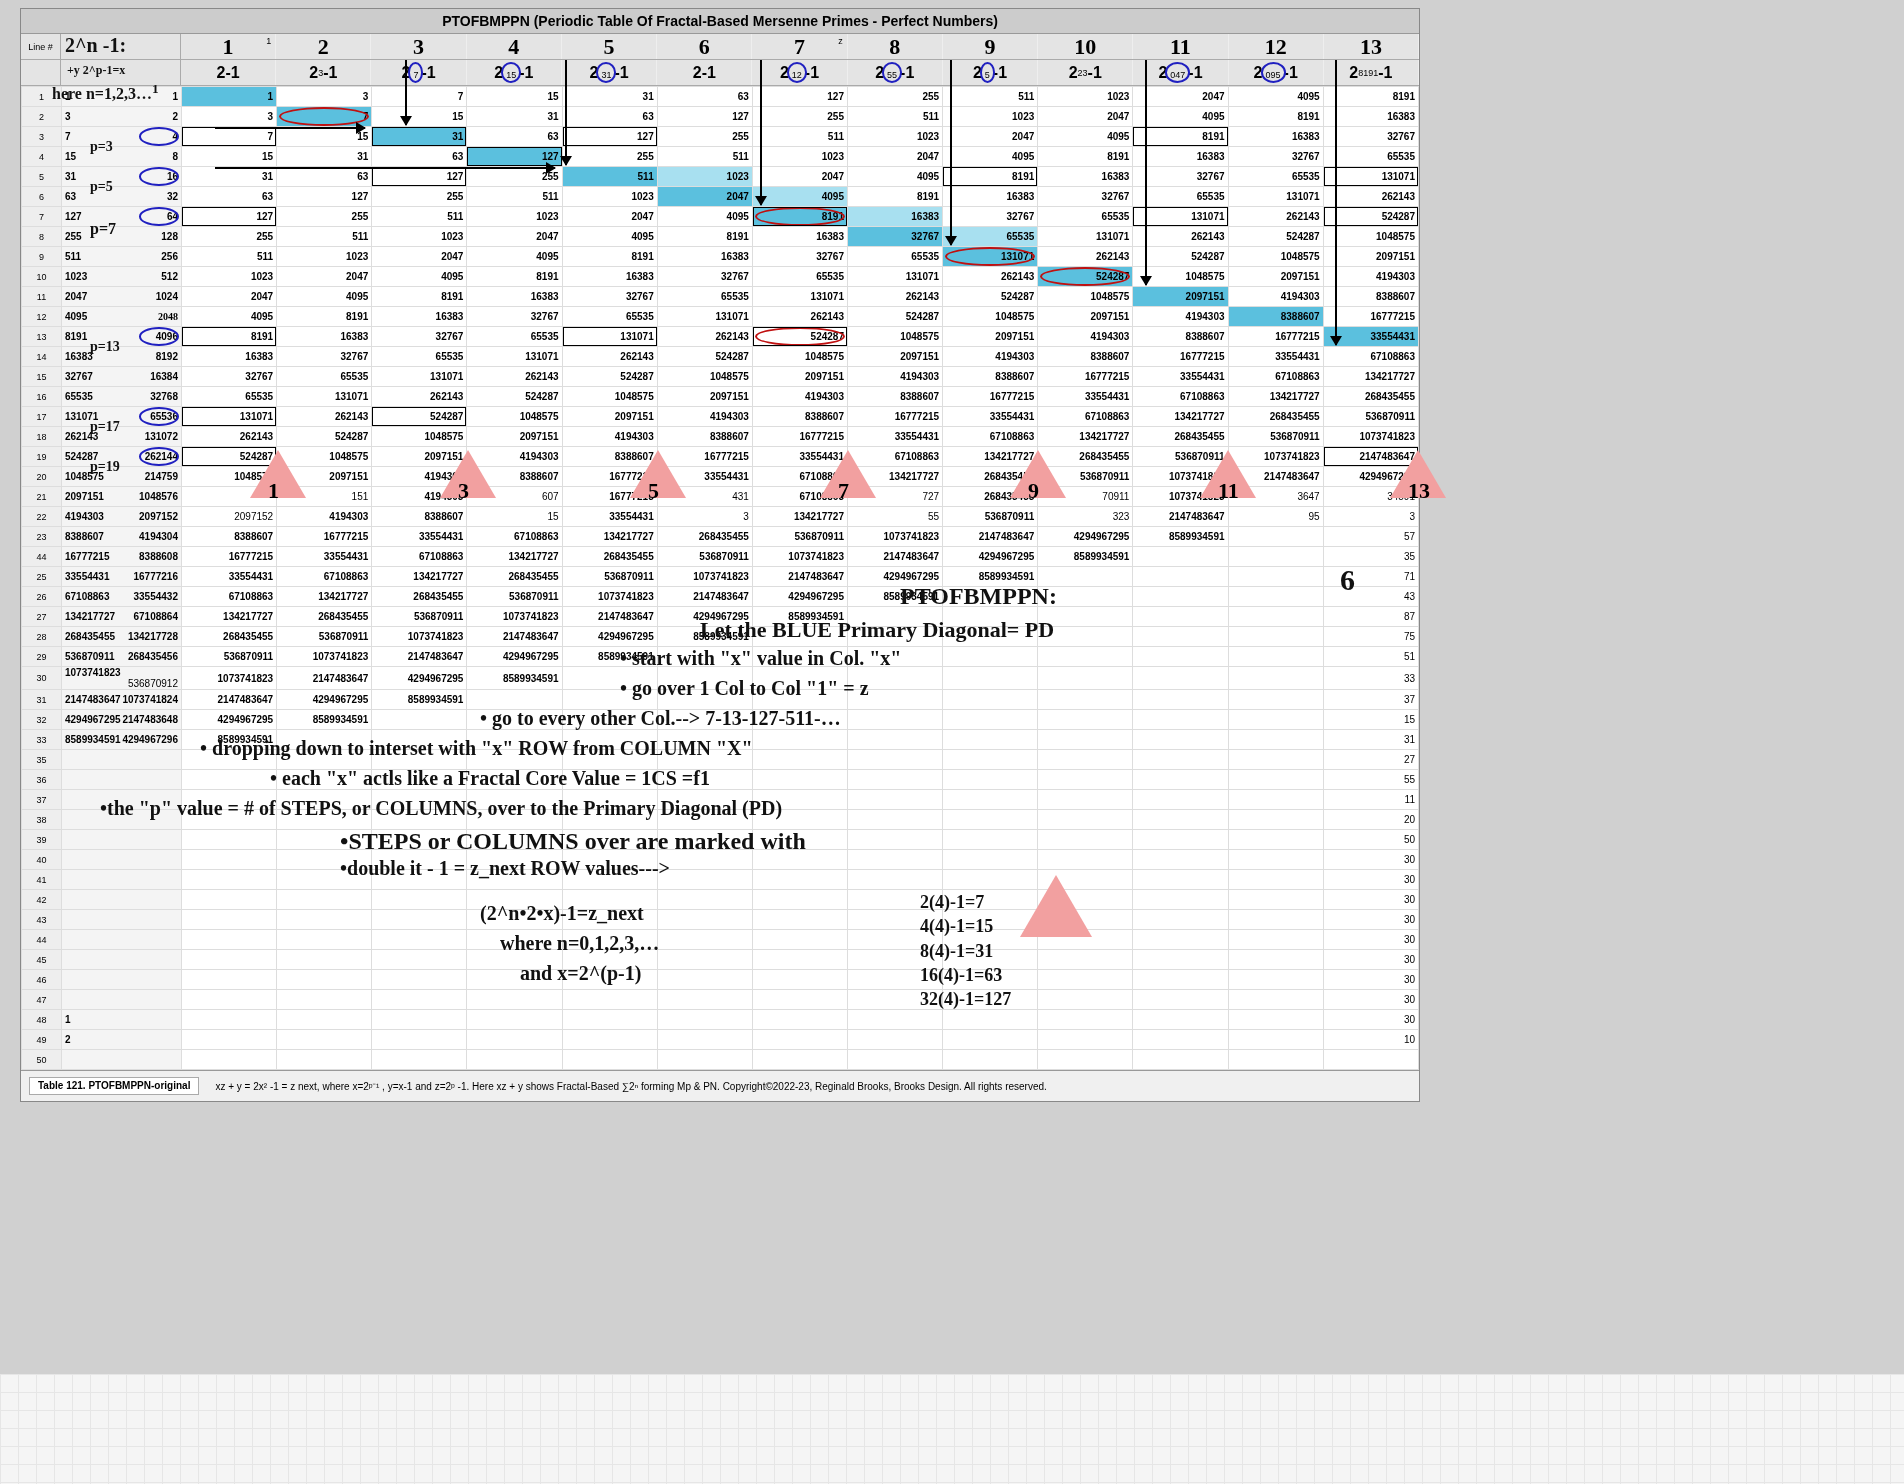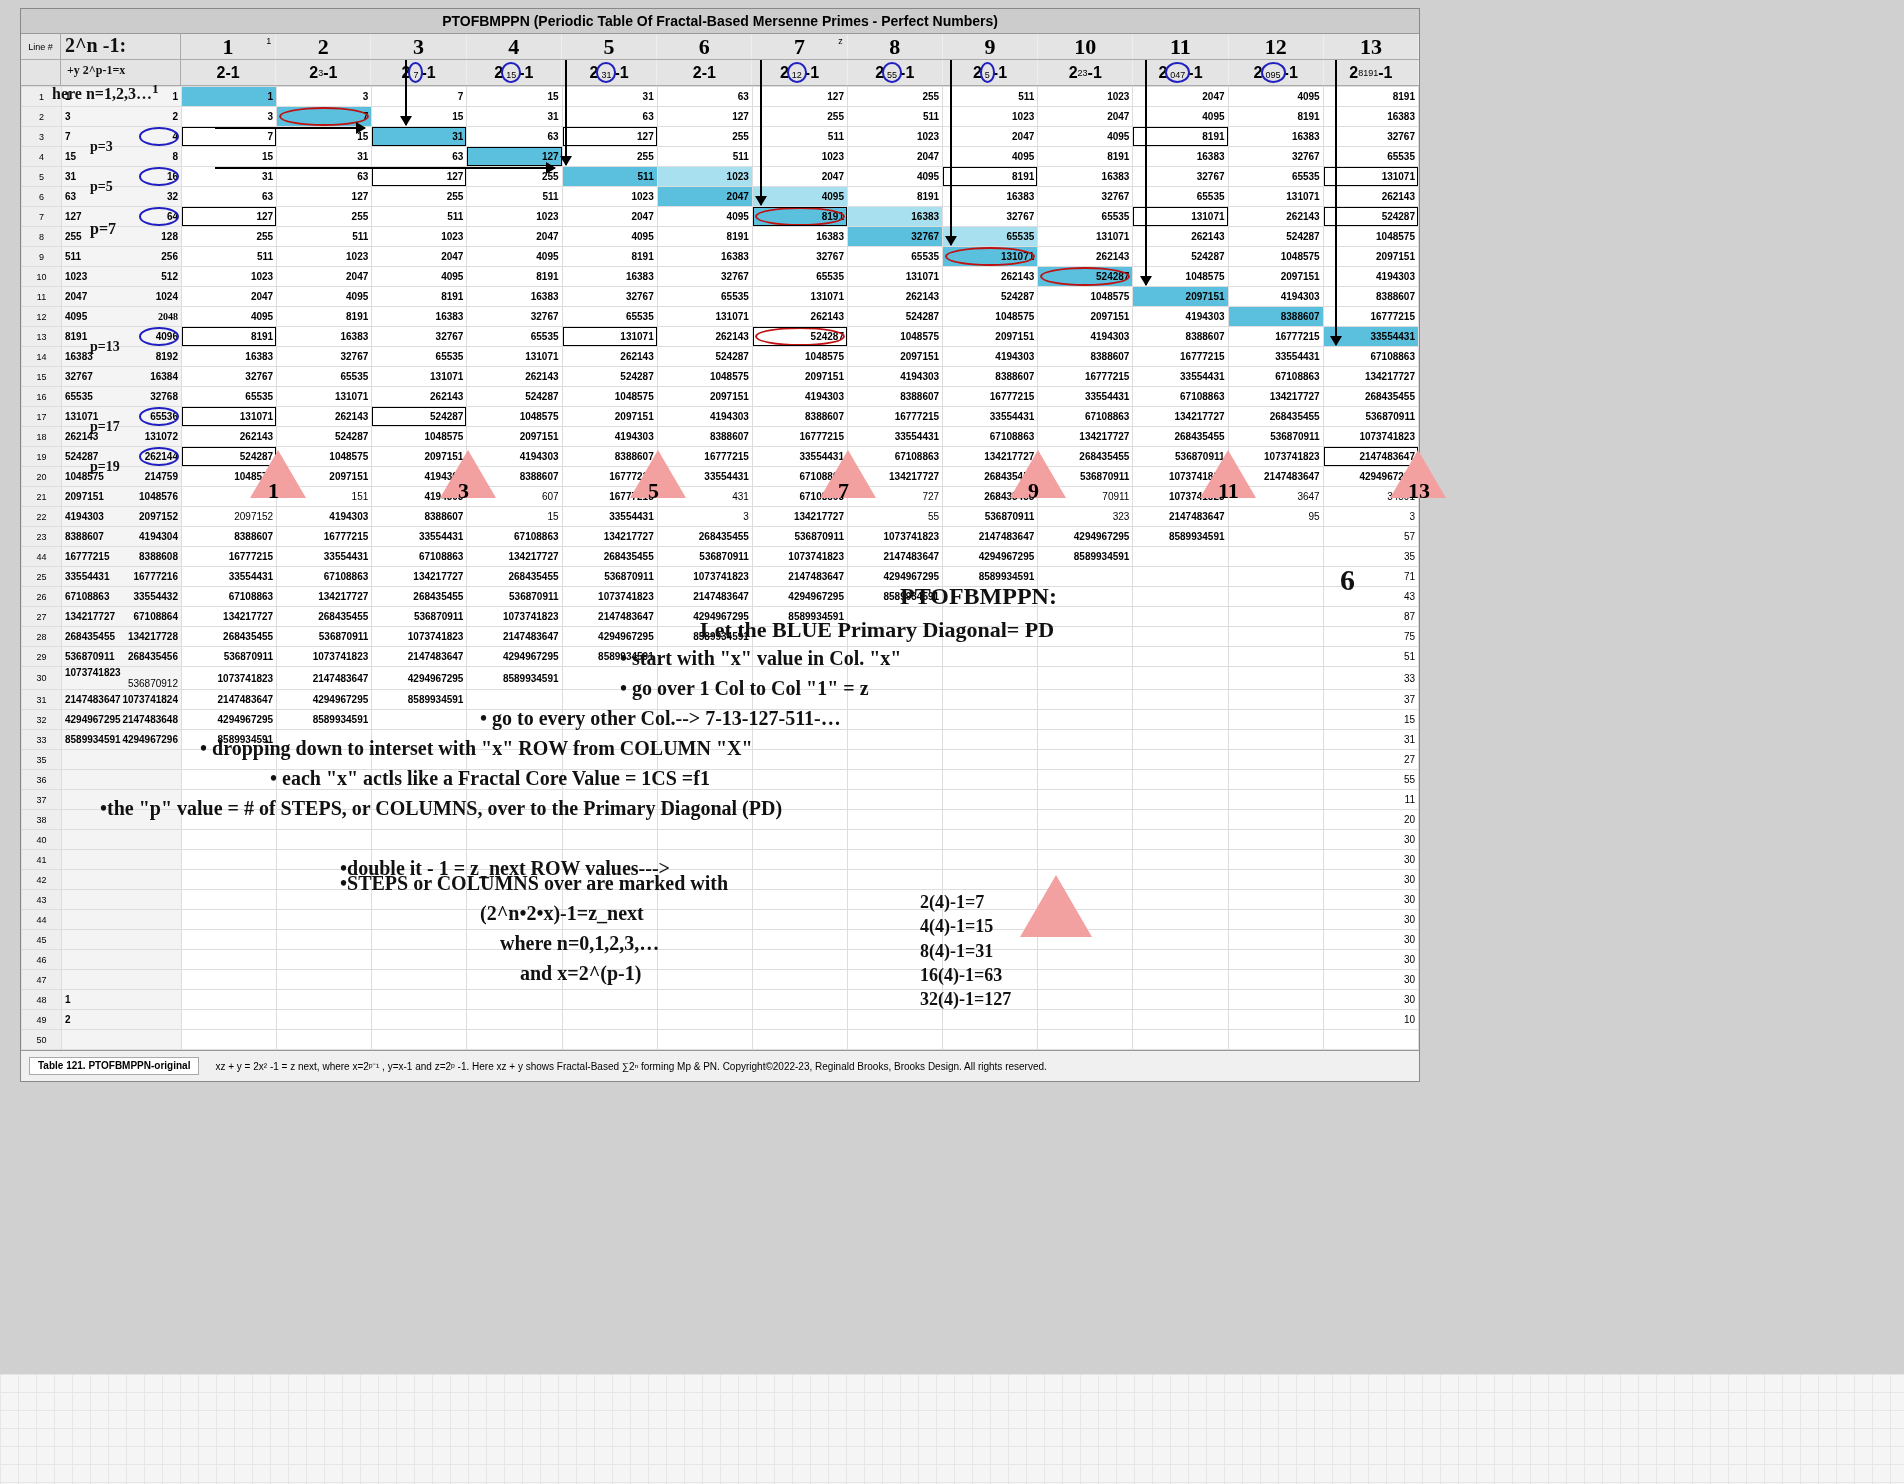--- a/index.html
+++ b/index.html
@@ -1052,20 +1052,40 @@
           <td></td>
           <td></td>
           <td></td>
           <td></td>
           <td></td>
           <td></td>
           <td></td>
           <td></td>
           <td></td>
           <td>20</td>
+        </tr>
+        <tr>
+          <td class="rownum">39</td>
+          <td class="ycell">
+            <span style="float:left;font-weight:bold;"></span>
+            <span style="float:right;font-weight:bold;"></span>
+          </td>
+          <td></td>
+          <td></td>
+          <td></td>
+          <td></td>
+          <td></td>
+          <td></td>
+          <td></td>
+          <td></td>
+          <td></td>
+          <td></td>
+          <td></td>
+          <td></td>
+          <td>50</td>
         </tr>
         <tr>
           <td class="rownum">40</td>
           <td class="ycell">
             <span style="float:left;font-weight:bold;"></span>
             <span style="float:right;font-weight:bold;"></span>
           </td>
           <td></td>
           <td></td>
           <td></td>
@@ -1327,21 +1347,21 @@
 
 <div class="hand" style="left:900px; top:580px; font-size:24px;">PTOFBMPPN:</div>
 <div id="ann-lines">
     <div class="hand" style="left: 700px; top: 615px; font-size: 22px;">Let the BLUE Primary Diagonal= PD</div>
     <div class="hand" style="left: 620px; top: 645px; font-size: 20px;">• start with "x" value in Col. "x"</div>
     <div class="hand" style="left: 620px; top: 675px; font-size: 20px;">• go over 1 Col to Col "1" = z</div>
     <div class="hand" style="left: 480px; top: 705px; font-size: 20px;">• go to every other Col.--&gt; 7-13-127-511-…</div>
     <div class="hand" style="left: 200px; top: 735px; font-size: 20px;">• dropping down to interset with "x" ROW from COLUMN "X"</div>
     <div class="hand" style="left: 270px; top: 765px; font-size: 20px;">• each "x" actls like a Fractal Core Value = 1CS =f1</div>
     <div class="hand" style="left: 100px; top: 795px; font-size: 20px;">•the "p" value = # of STEPS, or COLUMNS, over to the Primary Diagonal (PD)</div>
-    <div class="hand" style="left: 340px; top: 870px; font-size: 20px;">•STEPS or COLUMNS over are marked with</div>
+    <div class="hand" style="left: 340px; top: 825px; font-size: 24px;">•STEPS or COLUMNS over are marked with</div>
     <div class="hand" style="left: 340px; top: 855px; font-size: 20px;">•double it - 1 = z_next ROW values---&gt;</div>
     <div class="hand" style="left: 480px; top: 900px; font-size: 20px;">(2^n•2•x)-1=z_next</div>
     <div class="hand" style="left: 500px; top: 930px; font-size: 20px;">where n=0,1,2,3,…</div>
     <div class="hand" style="left: 520px; top: 960px; font-size: 20px;">and x=2^(p-1)</div>
   </div>
 <div id="side-calc" class="hand" style="left:920px; top:890px; font-size:18px;">
     <div>2(4)-1=7</div>
     <div>4(4)-1=15</div>
     <div>8(4)-1=31</div>
     <div>16(4)-1=63</div>

